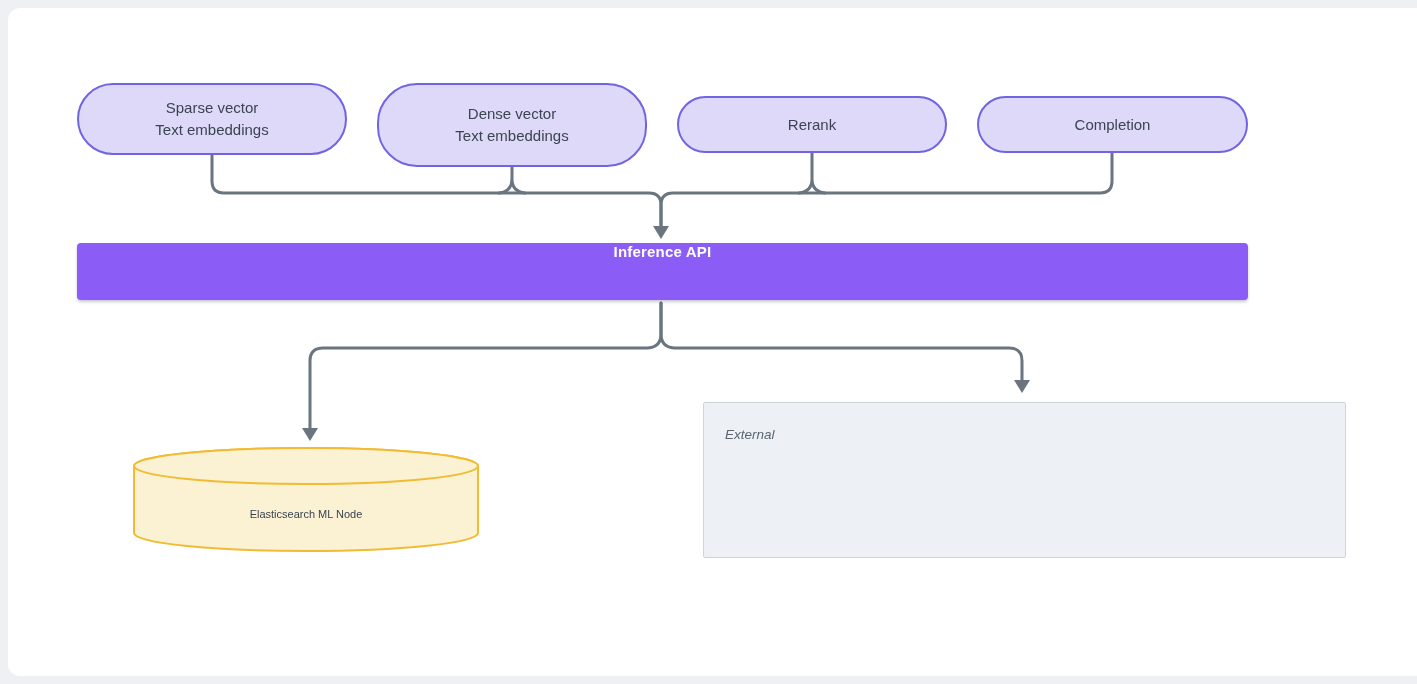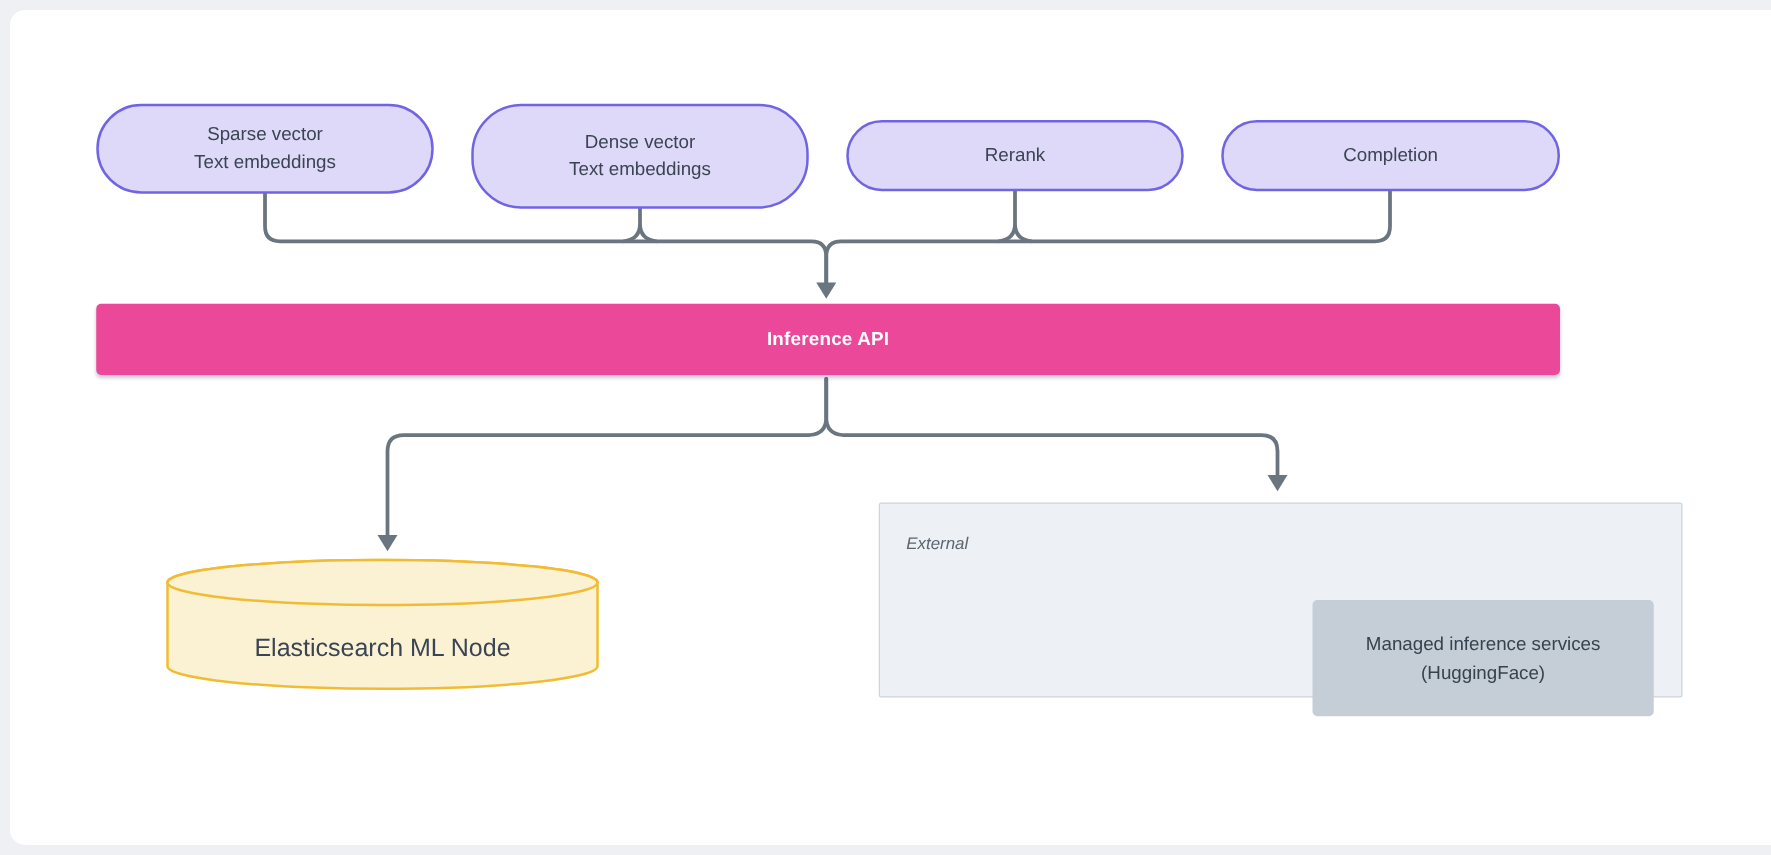--- a/index.html
+++ b/index.html
@@ -29,34 +29,34 @@
     color:#3a4452;font-size:15px;font-weight:500;line-height:22px;
     box-sizing:border-box;
   }
   .pill-1{left:77px;top:83px;width:270px;height:72px;}
   .pill-2{left:377px;top:83px;width:270px;height:84px;}
   .pill-3{left:677px;top:96px;width:270px;height:57px;justify-content:center;}
   .pill-4{left:977px;top:96px;width:271px;height:57px;}
   
   .bar{
     position:absolute;left:77px;top:243px;width:1171px;height:57px;
-    background:#ec4899;border-radius:4px;
-    display:flex;align-items:center;justify-content:center;
+    background:#8b5cf6;border-radius:4px;
+    display:flex;align-items:flex-start;justify-content:center;
     color:#ffffff;font-size:15px;font-weight:600;letter-spacing:.2px;
     box-shadow:0 2px 3px rgba(40,40,90,.25);
   }
   
   .wires{position:absolute;left:0;top:0;width:1417px;height:684px;pointer-events:none;}
   .wire{fill:none;stroke:#6a7580;stroke-width:3;stroke-linecap:round;stroke-linejoin:round;}
   .arrowhead{fill:#6a7580;stroke:none;}
   
   .cyl-wrap{position:absolute;left:132px;top:446px;width:348px;height:108px;}
   .cyl-label{
     position:absolute;left:0;top:62px;width:100%;text-align:center;
-    color:#3a4452;font-size:20px;font-weight:500;
+    color:#3a4452;font-size:11px;font-weight:500;
   }
   
   .external{
     position:absolute;left:703px;top:402px;width:643px;height:156px;
     background:#edf0f4;border:1px solid #cdd4da;border-radius:2px;
     box-sizing:border-box;
   }
   .external-label{
     position:absolute;left:21px;top:24px;
     color:#5b6670;font-size:13.5px;font-style:italic;
@@ -113,18 +113,14 @@
   <div class="cyl-wrap">
     <svg width="348" height="108" viewBox="0 0 348 108" xmlns="http://www.w3.org/2000/svg">
       <path d="M2,20 A172,18 0 0 1 346,20 L346,87 A172,18 0 0 1 2,87 Z" fill="#fbf2d4" stroke="#f1bc33" stroke-width="2"></path>
       <ellipse cx="174" cy="20" rx="172" ry="18" fill="#fbf2d4" stroke="#f1bc33" stroke-width="2"></ellipse>
     </svg>
     <div class="cyl-label">Elasticsearch ML Node</div>
   </div>
 
   <div class="external">
     <div class="external-label">External</div>
-    <div class="svc svc-2">
-      <span class="multiline">Managed inference services
-(HuggingFace)</span>
-    </div>
   </div>
 </div>
 
 </body></html>

